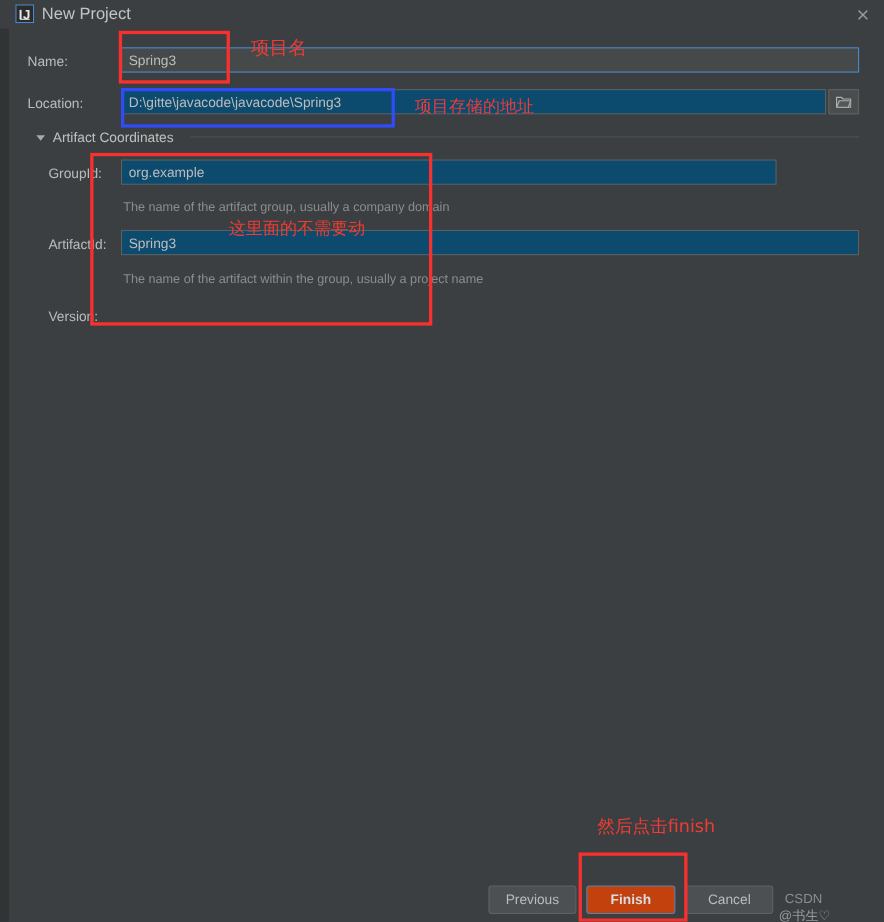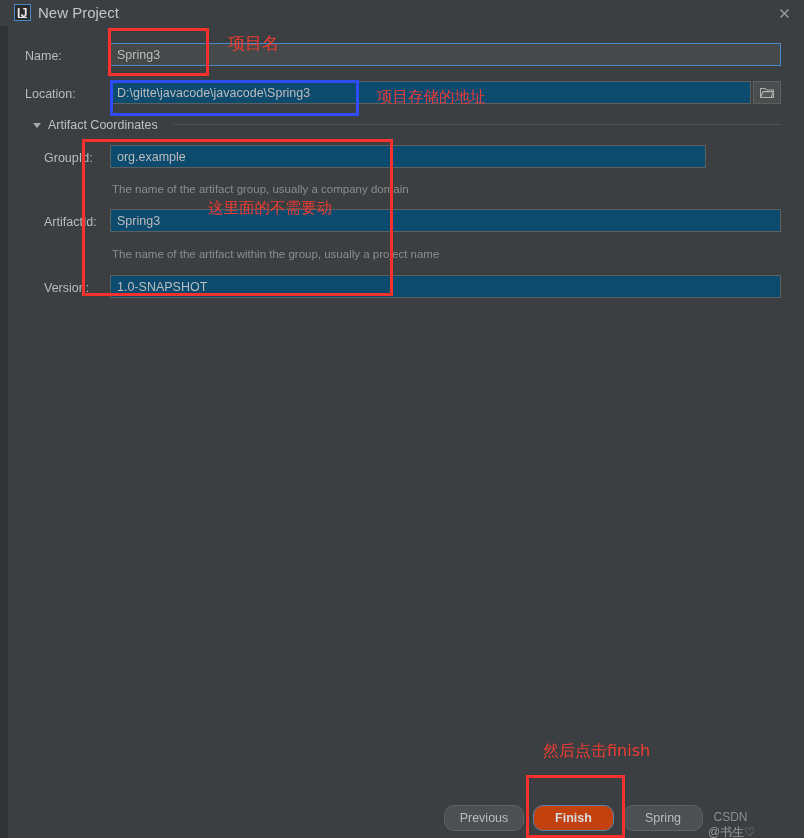--- a/index.html
+++ b/index.html
@@ -155,21 +155,21 @@
     position: absolute;
     height: 1px;
     background: #4f5254;
   }
 
   
   .btn {
     position: absolute;
     box-sizing: border-box;
     height: 26px;
-    border-radius: 10px;
+    border-radius: 3px;
     display: flex;
     align-items: center;
     justify-content: center;
     font-size: 12.5px;
     font-family: "Liberation Sans", sans-serif;
     background: #4c5052;
     border: 1px solid #5e6264;
     color: #bbbbbb;
     cursor: default;
   }
@@ -252,25 +252,24 @@
 
   <div class="label" style="left:44px; top:151px;">GroupId:</div>
   <div class="field plain" style="left:110px; top:145px; width:596px; height:23px;">org.example</div>
   <div class="hint" style="left:112px; top:183px;">The name of the artifact group, usually a company domain</div>
 
   <div class="label" style="left:44px; top:215px;">ArtifactId:</div>
   <div class="field plain" style="left:110px; top:209px; width:671px; height:23px;">Spring3</div>
   <div class="hint" style="left:112px; top:248px;">The name of the artifact within the group, usually a project name</div>
 
   <div class="label" style="left:44px; top:281px;">Version:</div>
-  <div class="field plain" style="left:110px; top:275px; width:671px; height:23px;">1.0-SNAPSHOT</div>
 
   <div class="btn" style="left:444px; top:805px; width:80px;">Previous</div>
   <div class="btn primary" style="left:533px; top:805px; width:81px;">Finish</div>
-  <div class="btn" style="left:623px; top:805px; width:80px;">Spring</div>
+  <div class="btn" style="left:623px; top:805px; width:80px;">Cancel</div>
 
   <div class="anno-box anno-red" style="left:108px; top:28px; width:101px; height:48px;"></div>
   <div class="anno-text" style="left:228px; top:32px; font-size:17px;">项目名</div>
 
   <div class="anno-box anno-blue" style="left:110px; top:80px; width:249px; height:36px;"></div>
   <div class="anno-text" style="left:377px; top:87px; font-size:15.5px;">项目存储的地址</div>
 
   <div class="anno-box anno-red" style="left:82px; top:139px; width:311px; height:157px;"></div>
   <div class="anno-text" style="left:208px; top:198px; font-size:15.5px;">这里面的不需要动</div>
 

